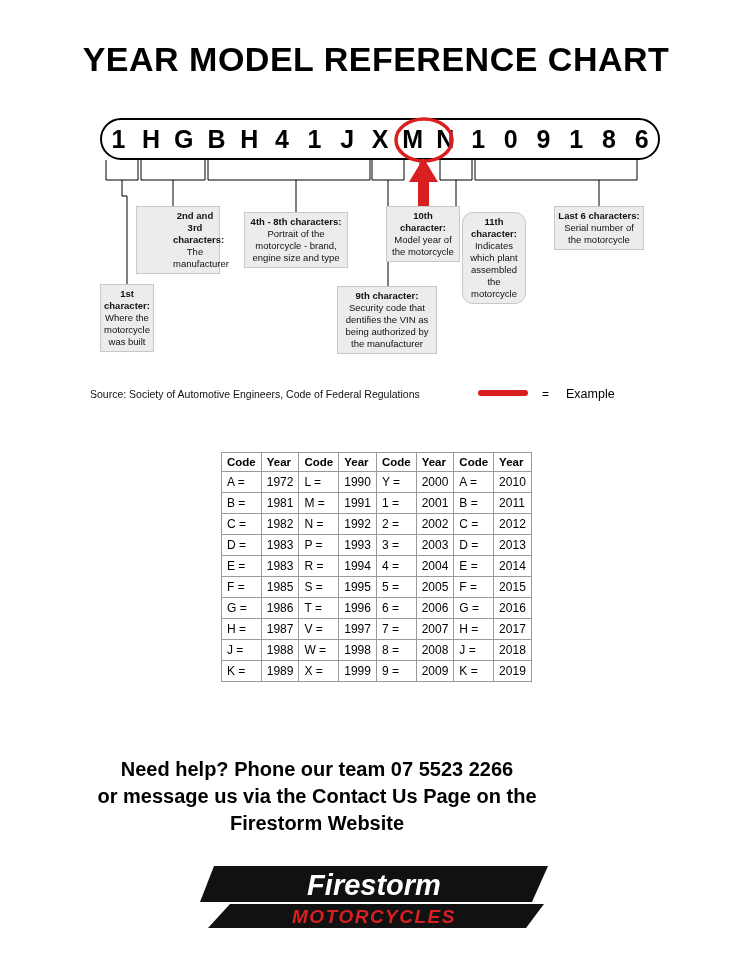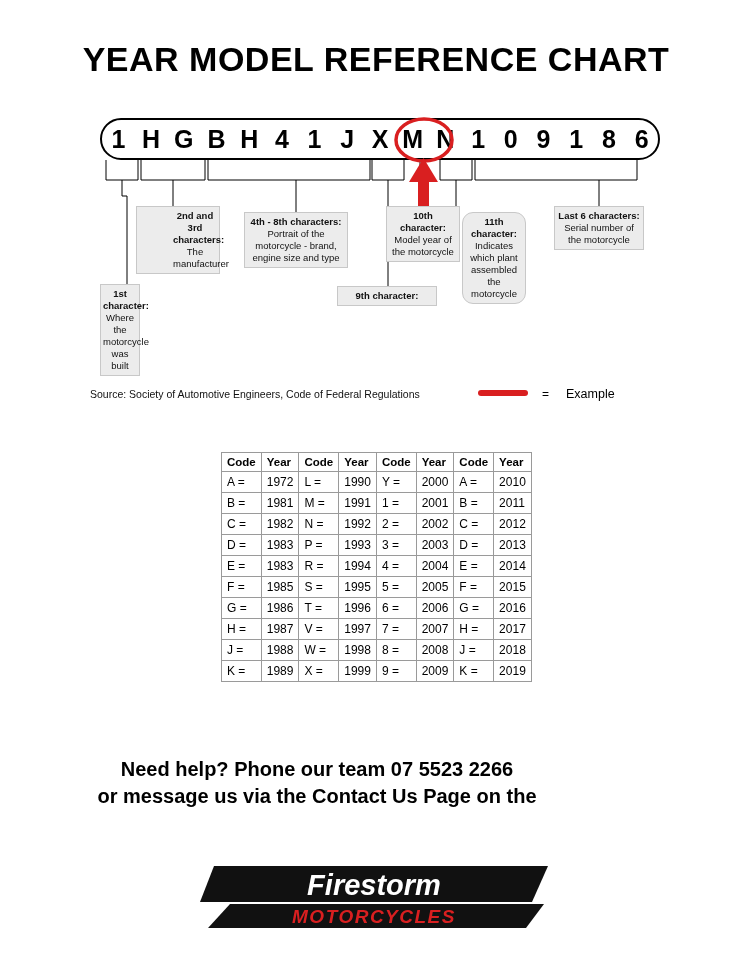--- a/index.html
+++ b/index.html
@@ -66,21 +66,21 @@
     border: 1px solid #c8c8c8;
     box-sizing: border-box;
     text-align: center;
     font-size: 9.5px;
     line-height: 12px;
     padding: 3px 2px;
     color: #111;
   }
   .note b { font-weight: bold; }
 
-  #note-1st   { left: 100px; top: 284px;  width: 40px; }
+  #note-1st   { left: 100px; top: 284px;  width: 54px; }
   #note-2nd3rd{ left: 136px; top: 206px;  width: 84px; padding-left: 36px; }
   #note-4to8  { left: 244px; top: 212px;  width: 104px; }
   #note-9th   { left: 337px; top: 286px;  width: 100px; }
   #note-10th  { left: 386px; top: 206px;  width: 74px; }
   #note-11th  { left: 462px; top: 212px;  width: 64px; border-radius: 11px; }
   #note-last6 { left: 554px; top: 206px;  width: 90px; }
 
   
   #source-text {
     position: absolute;
@@ -225,20 +225,21 @@
   <span>The manufacturer</span>
 </div>
 
 <div class="note" id="note-4to8">
   <b>4th - 8th characters:</b><br>
   <span>Portrait of the motorcycle - brand, engine size and type</span>
 </div>
 
 <div class="note" id="note-9th">
   <b>9th character:</b><br>
+  <span>Security code that dentifies the VIN as being authorized by the manufacturer</span>
 </div>
 
 <div class="note" id="note-10th">
   <b>10th character:</b><br>
   <span>Model year of the motorcycle</span>
 </div>
 
 <div class="note" id="note-11th">
   <b>11th character:</b><br>
   <span>Indicates which plant assembled the motorcycle</span>
@@ -366,20 +367,21 @@
       <td class="year">2009</td>
       <td class="code">K =</td>
       <td class="year">2019</td>
     </tr>
   </tbody>
 </table>
 
 <div id="footer-help">
   <div>Need help?  Phone our team 07 5523 2266</div>
   <div>or message us via the Contact Us Page on the</div>
+  <div>Firestorm Website</div>
 </div>
 
 <svg id="logo" viewBox="0 0 360 72" xmlns="http://www.w3.org/2000/svg">
 
   <polygon points="18,4 352,4 336,40 4,40" fill="#111111"></polygon>
   <polygon points="34,42 348,42 330,66 12,66" fill="#111111"></polygon>
 
   <text class="logo-word" x="178" y="33" text-anchor="middle" font-size="29" fill="#ffffff">Firestorm</text>
 
   <text class="logo-word" x="178" y="61" text-anchor="middle" font-size="19" letter-spacing="1.5" fill="#d91f20">MOTORCYCLES</text>

